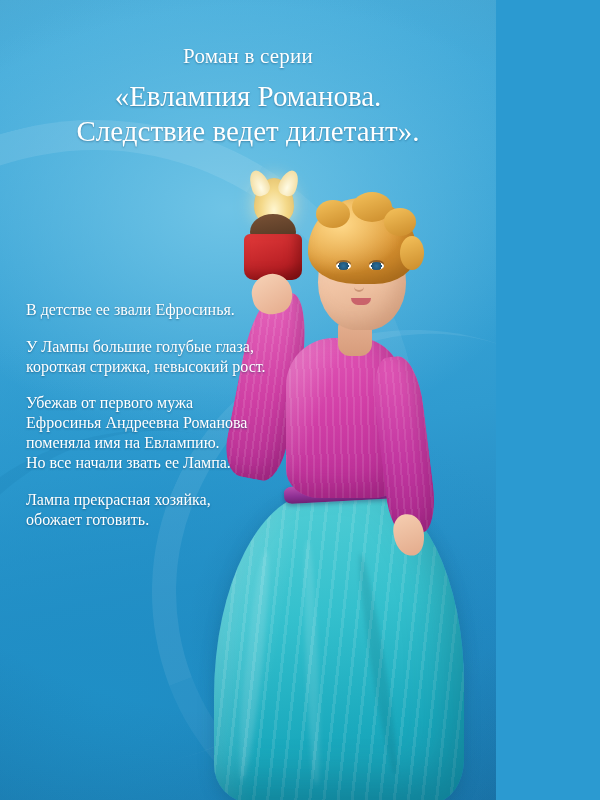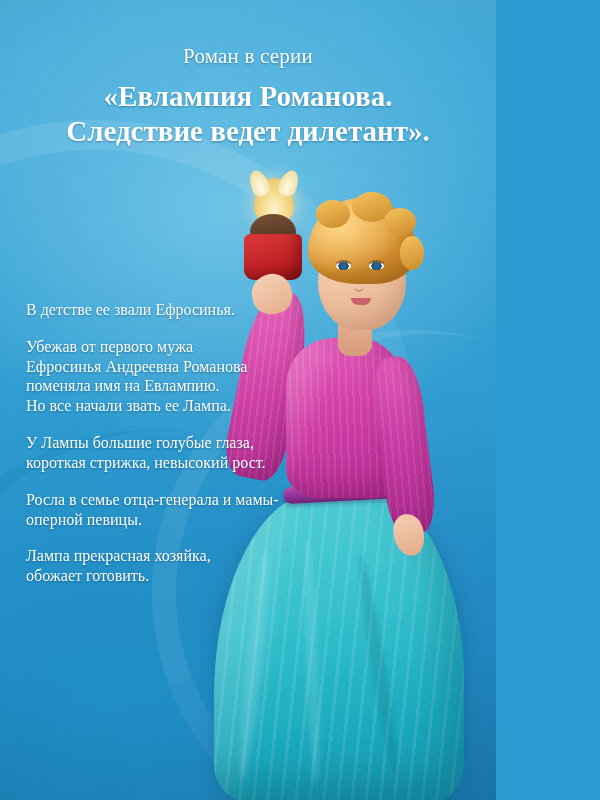--- a/index.html
+++ b/index.html
@@ -75,21 +75,21 @@
     text-shadow: 0 1px 2px rgba(10,60,95,0.45);
     z-index: 6;
   }
   .header .series-line {
     font-size: 21px;
     letter-spacing: 0.2px;
     margin-bottom: 10px;
   }
   .header .series-title {
     font-size: 29px;
-    font-weight: bold;
+    font-weight: normal;
     line-height: 1.22;
     padding: 0 28px;
   }
 
   
   .illustration {
     position: absolute;
     right: 0;
     top: 170px;
     width: 330px;
@@ -369,26 +369,24 @@
     <div class="hair-curl c3"></div>
     <div class="hair-curl c4"></div>
     <div class="eye left"></div>
     <div class="eye right"></div>
     <div class="nose"></div>
     <div class="mouth"></div>
   </div>
 
   <div class="text-block">
     <p class="para">В детстве ее звали Ефросинья.</p>
+    <p class="para">У Лампы большие голубые глаза,
+короткая стрижка, невысокий рост.</p>
     <p class="para">Убежав от первого мужа
 Ефросинья Андреевна Романова
 поменяла имя на Евлампию.
 Но все начали звать ее Лампа.</p>
-    <p class="para">У Лампы большие голубые глаза,
-короткая стрижка, невысокий рост.</p>
-    <p class="para">Росла в семье отца-генерала и мамы-
-оперной певицы.</p>
     <p class="para">Лампа прекрасная хозяйка,
 обожает готовить.</p>
   </div>
 
   <div class="vignette"></div>
 </div>
 
 </body></html>

